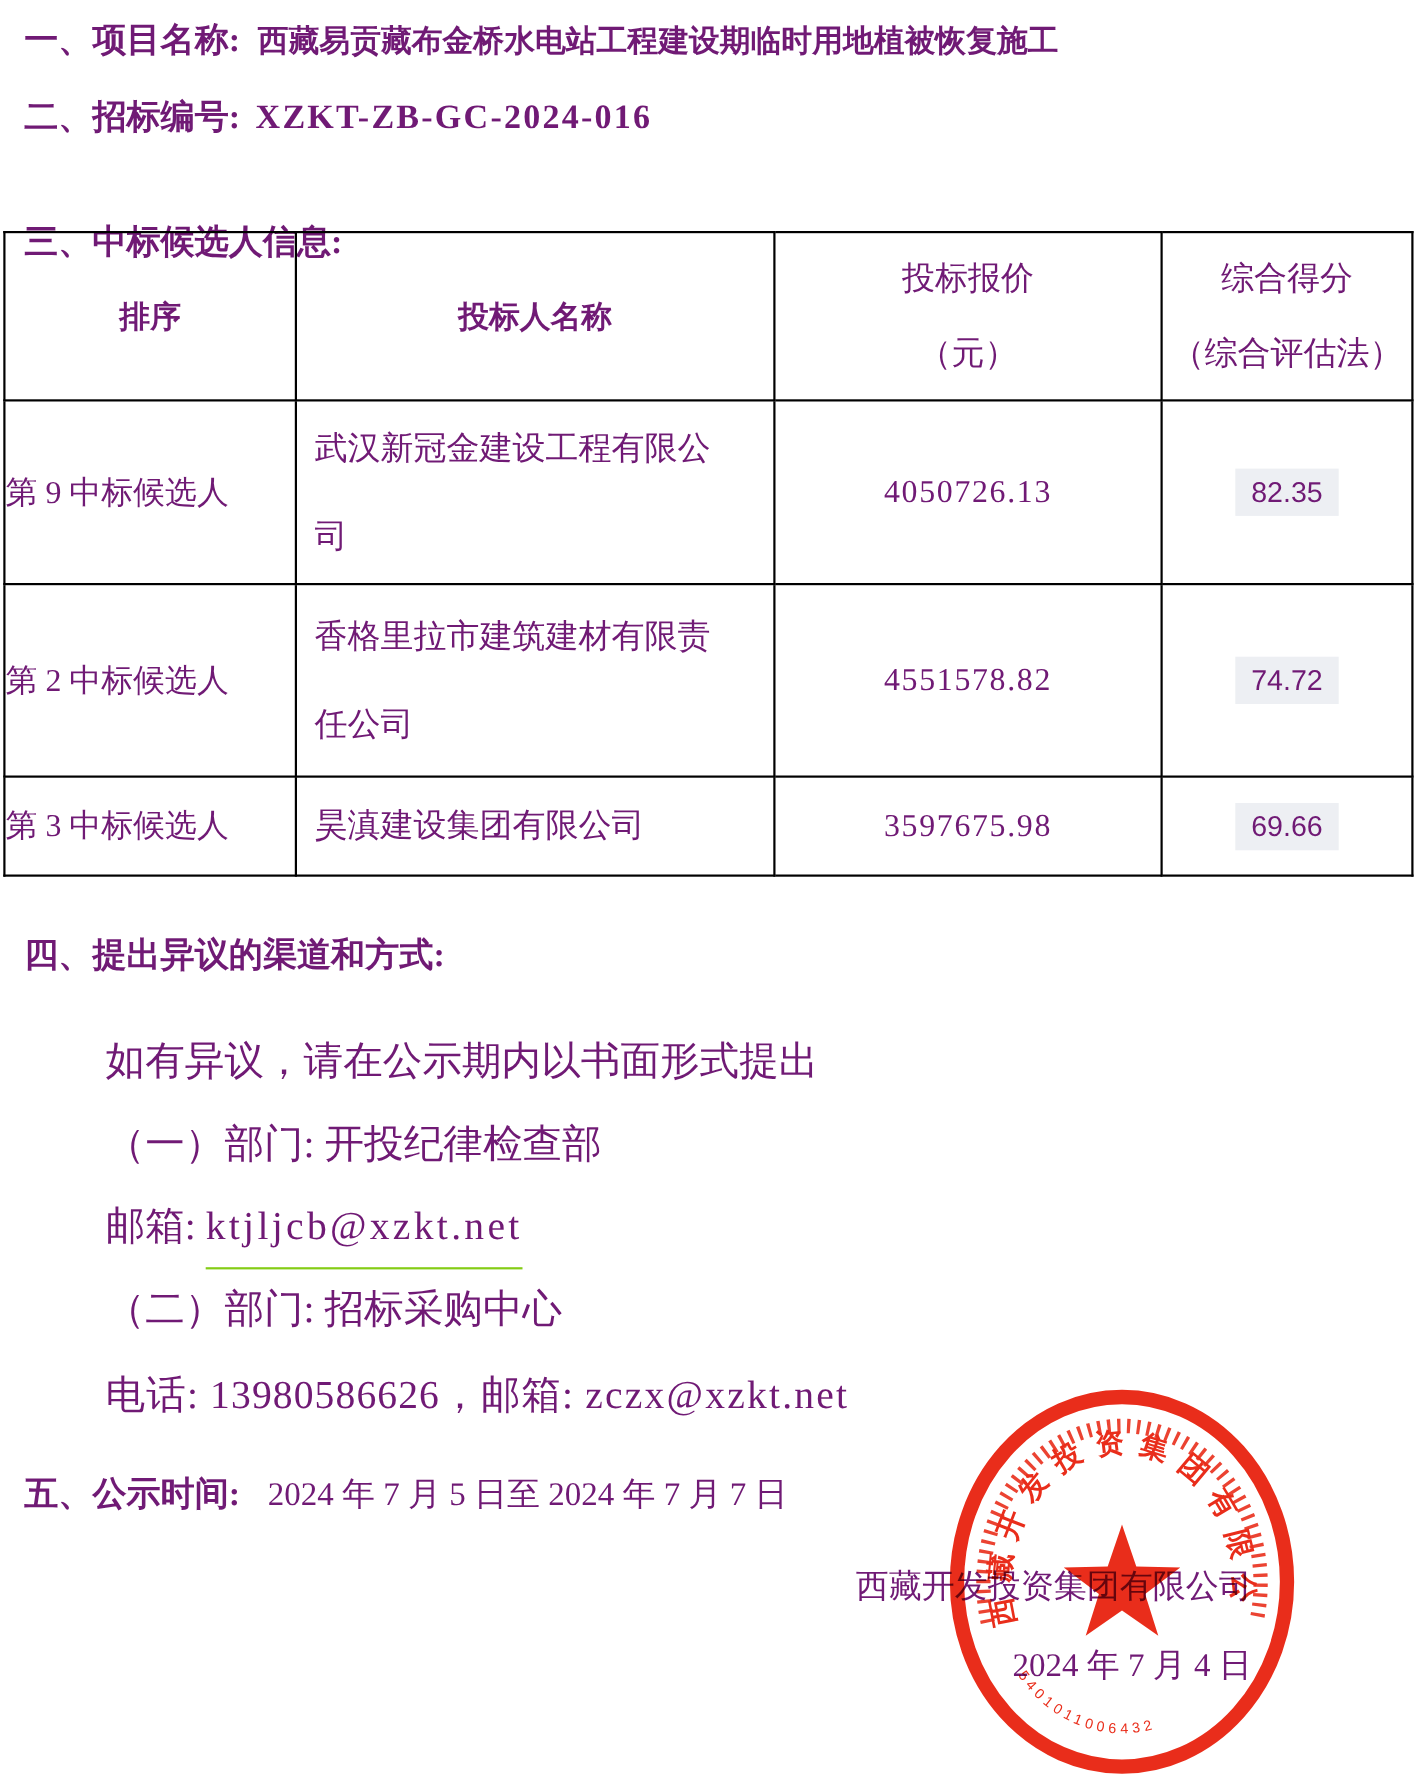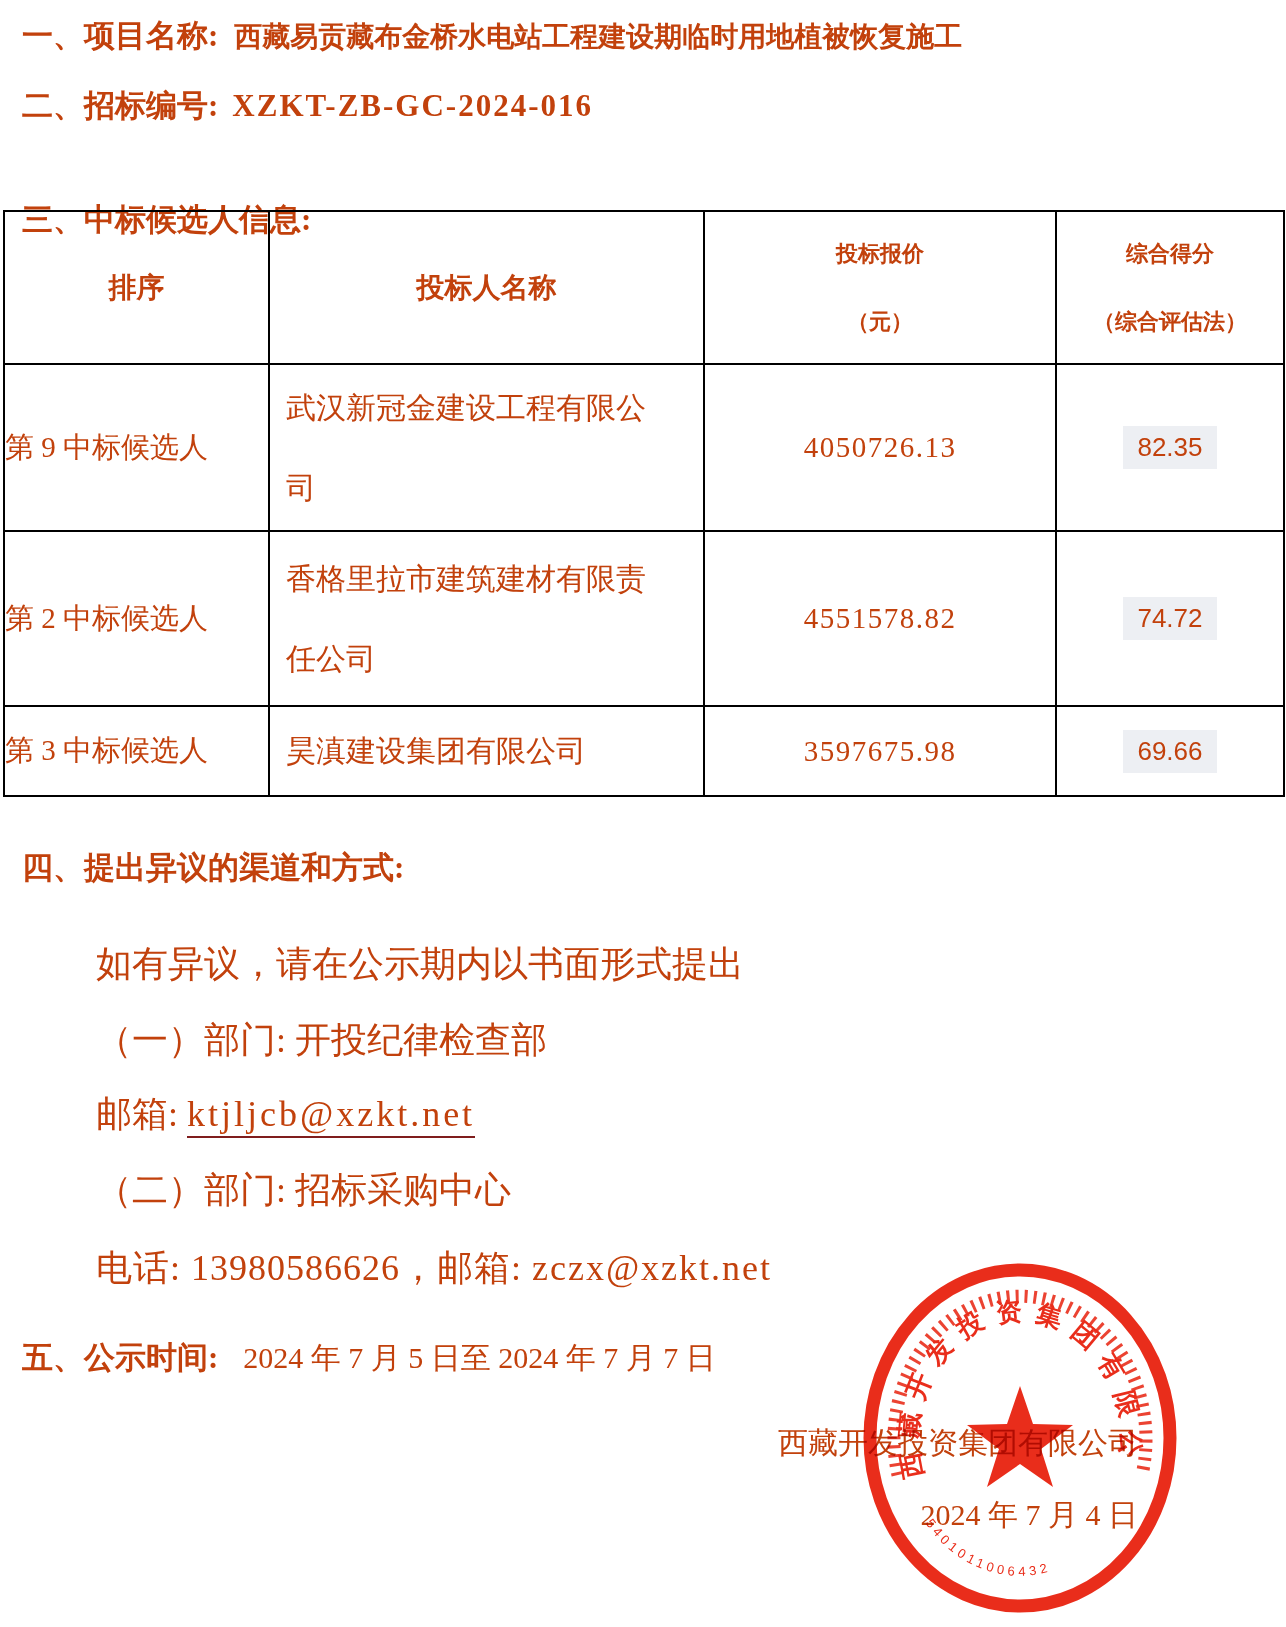--- a/index.html
+++ b/index.html
@@ -1,20 +1,20 @@
 <!DOCTYPE html>
 <html><head>
 <meta charset="utf-8">
 <style>
   html,body{margin:0;padding:0;background:#ffffff;}
   .page{
     position:relative;
     width:1286px;height:1627px;
     background:#ffffff;
-    color:#c2410c;
+    color:#701a75;
     font-family:"Liberation Serif","DejaVu Serif",serif;
     overflow:hidden;
   }
   .abs{position:absolute;}
   
   .h-line{white-space:nowrap;line-height:44px;}
   .h-label{font-weight:bold;font-size:31px;}
   .h-value-cn{font-weight:bold;font-size:28px;margin-left:16px;}
   .h-value-code{font-weight:bold;font-size:31px;letter-spacing:2px;margin-left:14px;}
   .h-value-date{font-weight:normal;font-size:30px;margin-left:25px;}
@@ -28,36 +28,36 @@
     border:2px solid #000;
     padding:0;
     vertical-align:middle;
     font-weight:normal;
   }
   tr.hdr{height:153px;}
   tr.r1{height:167px;}
   tr.r2{height:175px;}
   tr.r3{height:90px;}
   .th-single{font-weight:bold;font-size:28px;text-align:center;}
-  .th-stack{display:flex;flex-direction:column;align-items:center;gap:38px;font-weight:bold;font-size:22px;line-height:30px;}
+  .th-stack{display:flex;flex-direction:column;align-items:center;gap:38px;font-weight:normal;font-size:30px;line-height:30px;}
   .cell-rank{font-size:29px;padding-left:16px;text-align:left;}
   .cell-bidder{font-size:30px;}
   .cell-bidder .wrapbox{width:368px;margin-left:16px;line-height:80px;text-align:left;}
   .cell-price{text-align:center;font-size:29px;letter-spacing:1.5px;}
   .cell-score{text-align:center;border-radius:20px;}
   .score-hl{
     display:inline-block;
     font-family:"Liberation Sans","DejaVu Sans",sans-serif;
     font-size:26px;
     background:#edeff3;
     padding:6px 14px;
   }
   
   .body-line{font-size:36px;line-height:44px;white-space:nowrap;}
-  .email-link{letter-spacing:3px;border-bottom:2px solid #7f1d1d;padding-bottom:2px;}
+  .email-link{letter-spacing:3px;border-bottom:2px solid #84cc16;padding-bottom:18px;}
   .email-plain{letter-spacing:2px;}
   .num-serif{letter-spacing:1px;}
   
   .sig{font-size:30px;line-height:42px;white-space:nowrap;text-align:right;}
   
   .stamp-svg{mix-blend-mode:multiply;opacity:.94;}
   .stamp-arc-text{font-family:"Liberation Serif","DejaVu Serif",serif;font-weight:bold;}
 </style>
 </head>
 <body>

